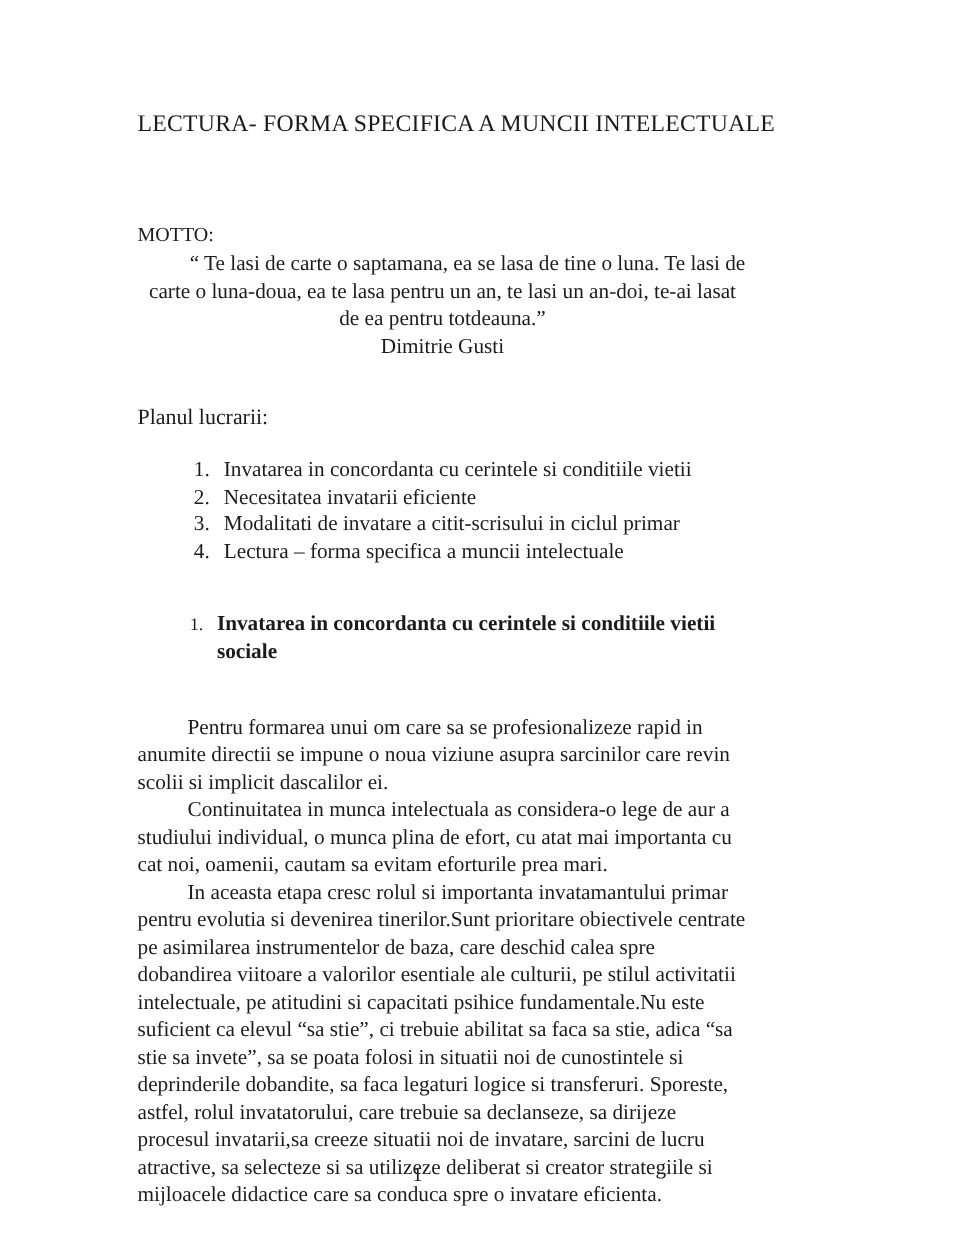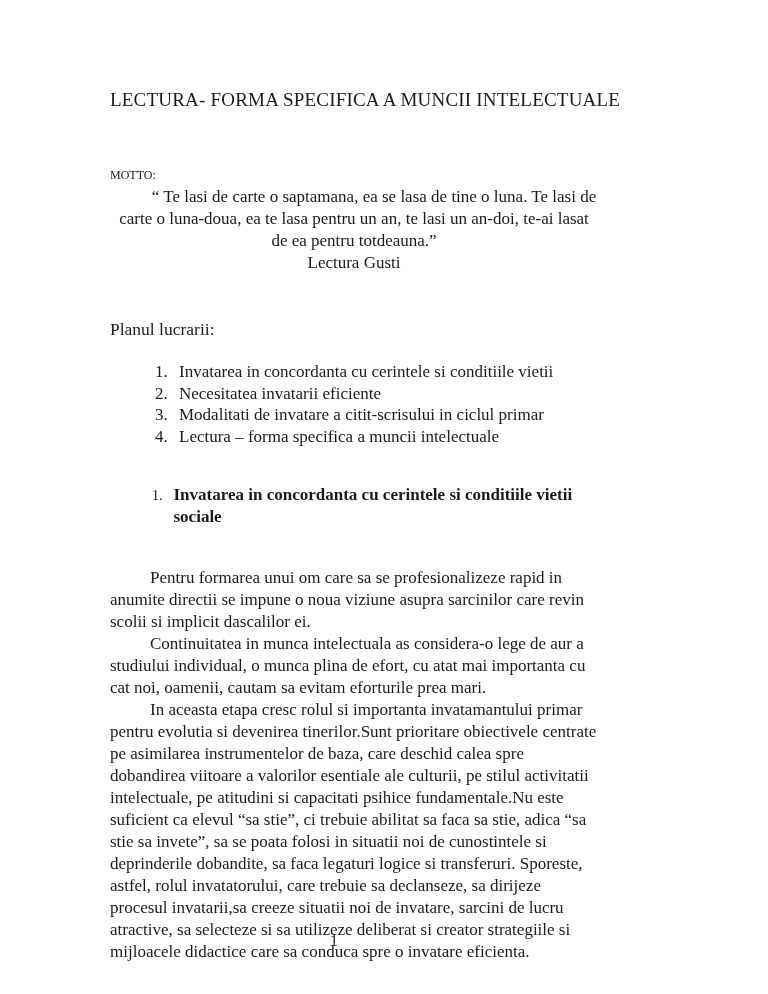--- a/index.html
+++ b/index.html
@@ -24,33 +24,33 @@
     margin: 0;
     padding-top: 88px;
     font-size: 19px;
     font-weight: normal;
     line-height: 24px;
     text-align: center;
     letter-spacing: 0.2px;
     white-space: nowrap;
   }
   .motto-label {
-    margin-top: 52px;
-    font-size: 12px;
+    margin-top: 66px;
+    font-size: 16px;
   }
   .motto-quote {
     margin: 0;
     text-indent: 40px;
     text-align: center;
   }
   .motto-author {
     text-align: center;
   }
   .plan-label {
-    margin-top: 44px;
+    margin-top: 34px;
     font-size: 17.5px;
   }
   ol.plan-list {
     margin: 21px 0 0 0;
     padding-left: 62px;
     list-style: decimal;
   }
   ol.plan-list li {
     padding-left: 7px;
     line-height: 21.5px;
@@ -90,21 +90,21 @@
 </head>
 <body>
 
 <div class="page">
 
   <h1 class="doc-title">LECTURA- FORMA SPECIFICA A MUNCII INTELECTUALE</h1>
 
   <div class="motto">
     <div class="motto-label">MOTTO:</div>
     <p class="motto-quote">“ Te lasi de carte o saptamana, ea se lasa de tine o luna. Te lasi de carte o luna-doua, ea te lasa pentru un an, te lasi un an-doi, te-ai lasat de ea pentru totdeauna.”</p>
-    <div class="motto-author">Lectura Gusti</div>
+    <div class="motto-author">Dimitrie Gusti</div>
   </div>
 
   <div class="plan-label">Planul lucrarii:</div>
 
   <ol class="plan-list" id="plan-list">
       <li>Invatarea in concordanta cu cerintele si conditiile vietii</li>
       <li>Necesitatea invatarii eficiente</li>
       <li>Modalitati de invatare a citit-scrisului in ciclul primar</li>
       <li>Lectura – forma specifica a muncii intelectuale</li>
     </ol>

